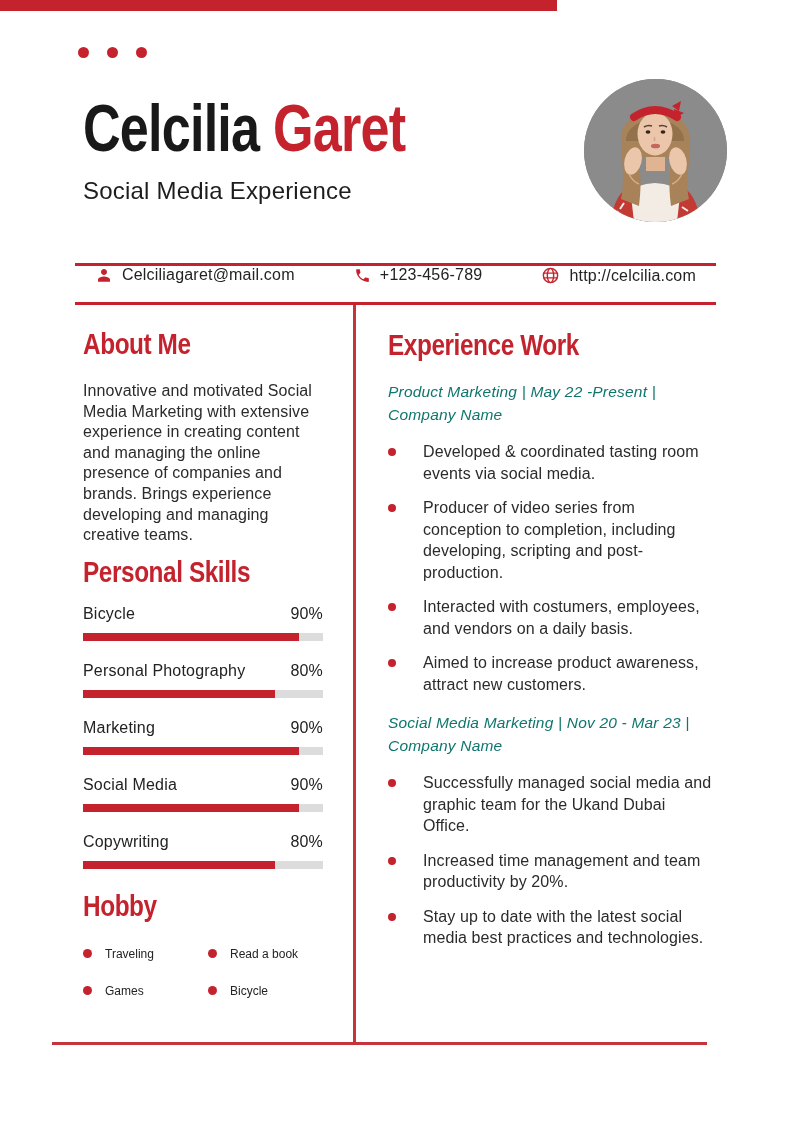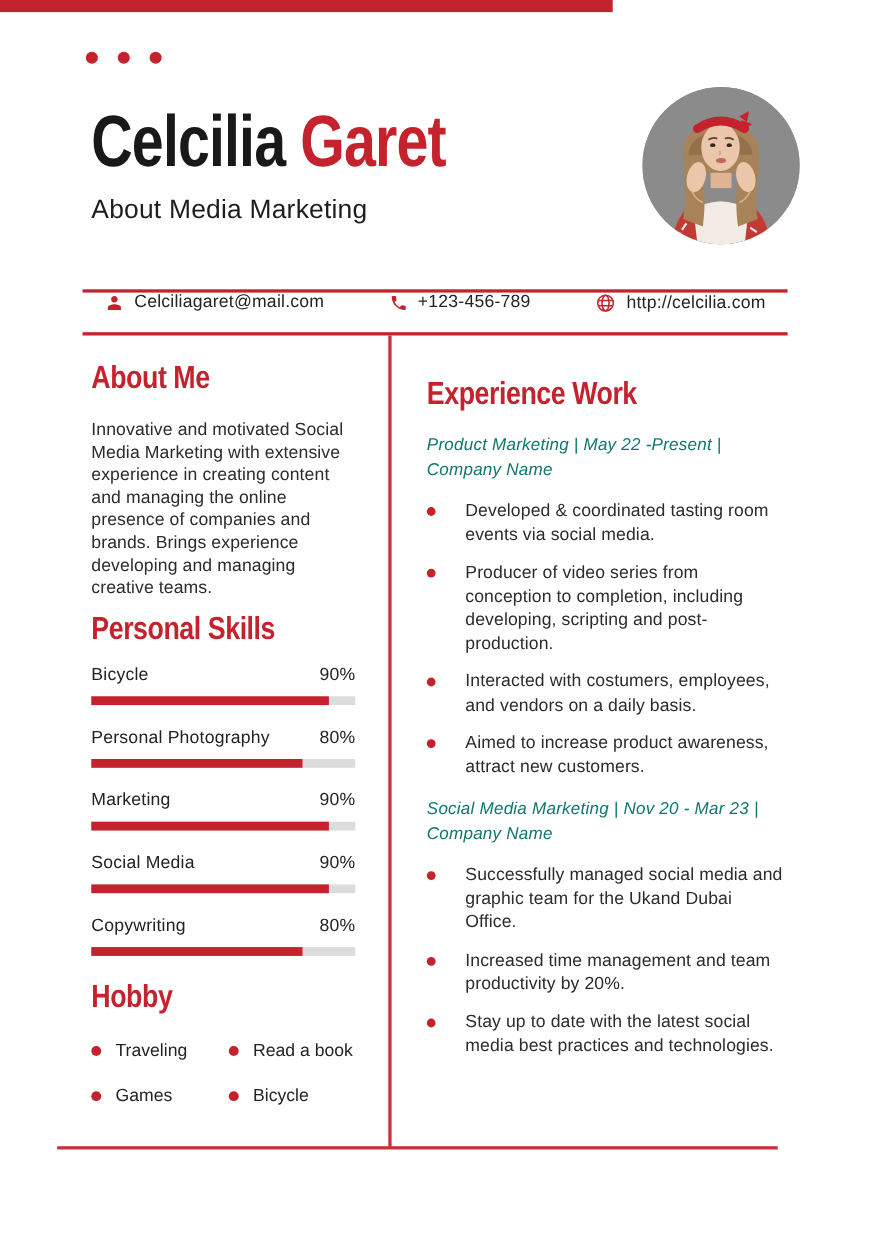--- a/index.html
+++ b/index.html
@@ -38,21 +38,21 @@
   }
   .citem { display:flex; align-items:center; gap:9px; font-size:16px; color:#232323; letter-spacing:.2px; }
   .citem svg { flex:0 0 auto; }
 
   
   .vline { position:absolute; left:353px; top:305px; width:2.5px; height:738px; background:#c5343b; }
   .hline-bottom { position:absolute; left:52px; top:1042px; width:655px; height:2.5px; background:#c5343b; }
 
   
   .col-left  { position:absolute; left:83px;  top:318px; width:240px; }
-  .col-right { position:absolute; left:388px; top:332px; width:326px; }
+  .col-right { position:absolute; left:388px; top:319px; width:326px; }
 
   h2 {
     color:#c4232e; font-size:29px; font-weight:800; letter-spacing:-.5px;
     transform:scaleX(.84); transform-origin:0 60%; white-space:nowrap;
   }
   .col-left h2.first, .col-right h2.first { margin-top:10px; }
 
   .about-text {
     margin-top:20px; font-size:16px; line-height:20.6px; color:#2b2b2b; letter-spacing:.1px;
     margin-bottom:10px;
@@ -61,21 +61,21 @@
   .skills { margin-top:16px; }
   .skill { margin-bottom:21px; }
   .skill-head { display:flex; justify-content:space-between; align-items:baseline;
     font-size:16px; color:#222222; margin-bottom:10px; letter-spacing:.2px; }
   .track { width:100%; height:8px; background:#dcdcdc; }
   .fill  { height:100%; background:#c4232e; }
 
   .hobby-grid {
     margin-top:24px; display:grid; grid-template-columns:125px 1fr; row-gap:23px;
   }
-  .hobby-item { display:flex; align-items:center; gap:13px; font-size:16px; color:#232323; }
+  .hobby-item { display:flex; align-items:center; gap:13px; font-size:12px; color:#232323; }
   .dot { width:9px; height:9px; border-radius:50%; background:#c4232e; flex:0 0 auto; }
 
   .job-title {
     font-style:italic; color:#0f766e; font-size:15.5px; line-height:23px;
     letter-spacing:.2px; margin-top:16px; margin-bottom:15px; font-weight:500;
   }
   .job-title.first { margin-top:18px; }
   ul.bullets { list-style:none; }
   ul.bullets li { display:flex; gap:27px; margin-bottom:13px; }
   ul.bullets .dot { margin-top:7px; width:8px; height:8px; }
@@ -95,21 +95,21 @@
     <i></i>
     <i></i>
   </div>
 
   <div class="name">
     <span class="firstn">Celcilia</span>
     <span> </span>
     <span class="last">Garet</span>
   </div>
 
-  <div class="subtitle">About Media Marketing</div>
+  <div class="subtitle">Social Media Experience</div>
 
   <div class="photo">
     <svg width="143" height="143" viewBox="0 0 143 143">
       <rect x="0" y="0" width="143" height="143" fill="#8b8b8b"></rect>
 
       <path d="M26,143 Q34,106 71,104 Q108,106 117,143 Z" fill="#f2ece4"></path>
       <path d="M26,143 Q32,112 46,108 L50,143 Z" fill="#c23a33"></path>
       <path d="M117,143 Q111,112 97,108 L93,143 Z" fill="#c23a33"></path>
       <path d="M30,138 l4,-6 M36,130 l4,-6 M98,128 l6,4 M104,136 l6,4" stroke="#f7e9e6" stroke-width="2" fill="none"></path>
 

